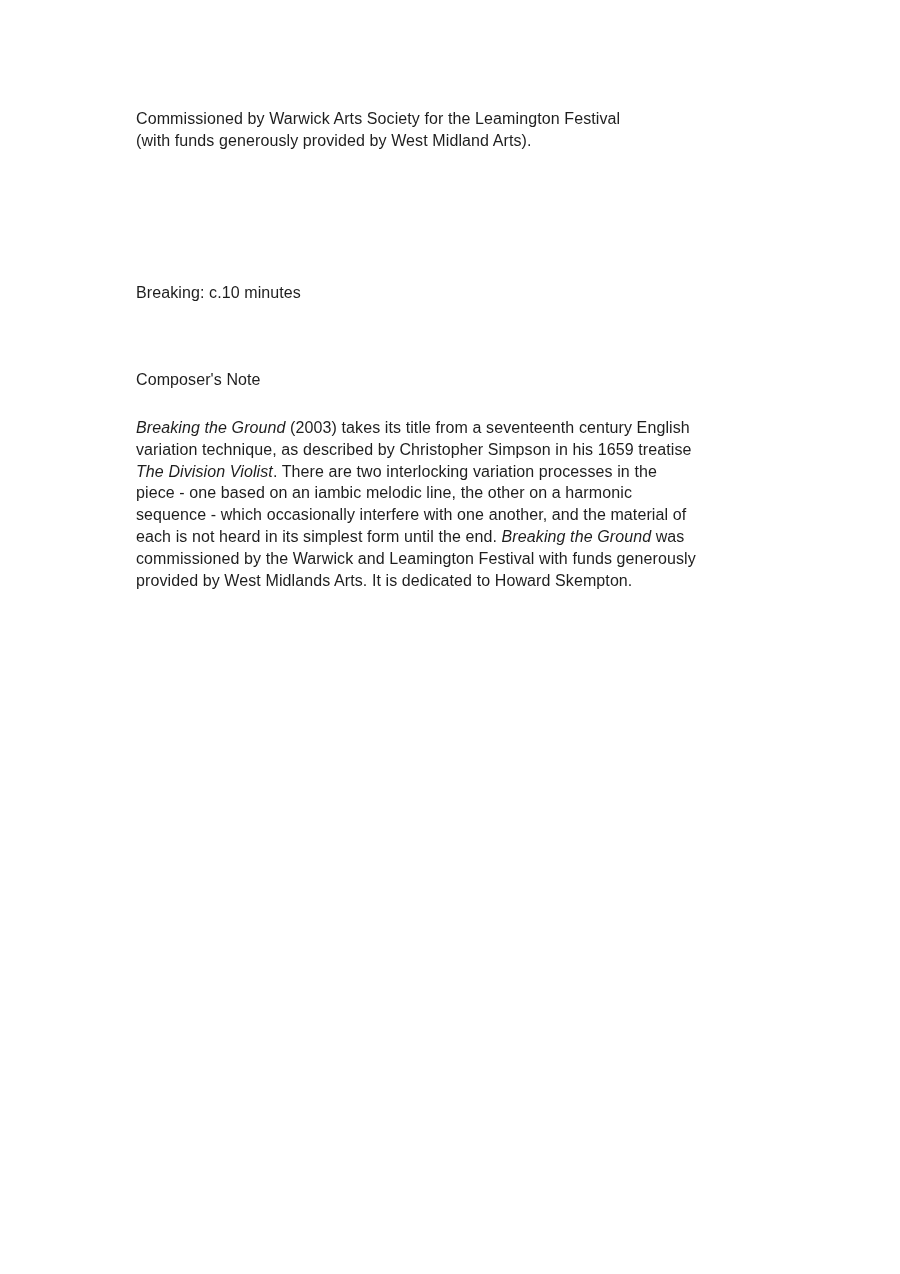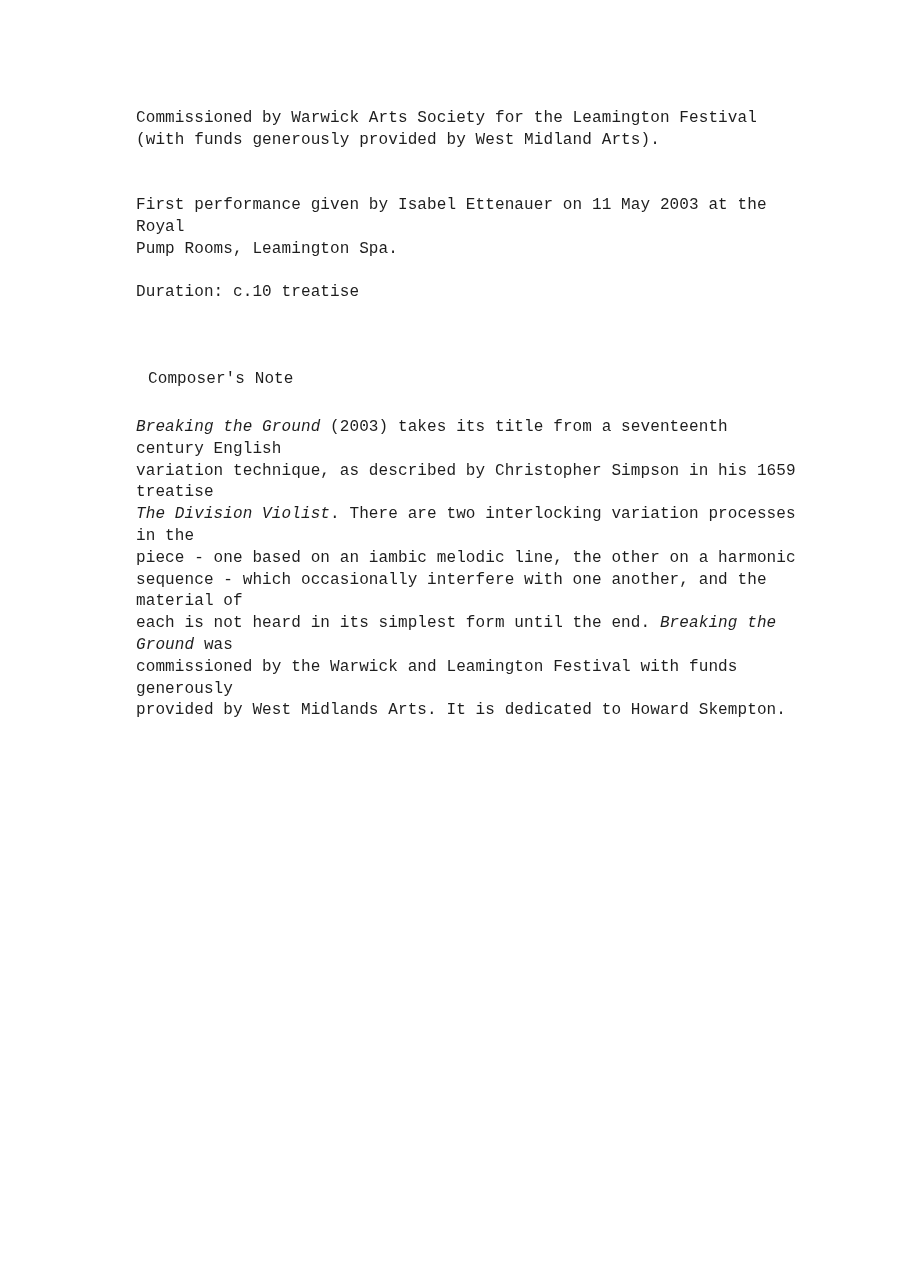--- a/index.html
+++ b/index.html
@@ -6,50 +6,49 @@
     margin: 0;
     padding: 0;
     background: #ffffff;
   }
   .page {
     position: relative;
     width: 900px;
     height: 943px;
     background: #ffffff;
     overflow: hidden;
-    font-family: Liberation Mono, monospace;
+    font-family: Liberation Sans, sans-serif;
   }
   .block {
     position: absolute;
     left: 136px;
     width: 664px;
     margin: 0;
     font-size: 16px;
     line-height: 21.8px;
     letter-spacing: 0.1px;
     color: #1e1e1e;
     white-space: normal;
   }
   .b-commission { top: 108px; }
   .b-premiere   { top: 195px; }
   .b-duration   { top: 282px; }
-  .b-heading    { top: 369px; margin-left: 12px; }
+  .b-heading    { top: 369px; }
   .b-notebody   { top: 417px; }
   .b-initials   { top: 613px; }
   .italic { font-style: italic; margin-top: 16px; }
 </style>
 </head>
 <body>
 
 <div class="page" style="background: rgb(255, 255, 255); color: rgb(30, 30, 30);">
 
   <p class="block b-commission">Commissioned by Warwick Arts Society for the Leamington Festival<br>(with funds generously provided by West Midland Arts).</p>
 
-  <p class="block b-premiere">First performance given by Isabel Ettenauer on 11 May 2003 at the Royal<br>Pump Rooms, Leamington Spa.</p>
 
-  <p class="block b-duration">Duration: c.10 treatise</p>
+  <p class="block b-duration">Breaking: c.10 minutes</p>
 
   <p class="block b-heading">Composer's Note</p>
 
   <p class="block b-notebody"><span class="italic">Breaking the Ground</span><span> (2003) takes its title from a seventeenth century English</span><br><span>variation technique, as described by Christopher Simpson in his 1659 treatise</span><br><span class="italic">The Division Violist</span><span>. There are two interlocking variation processes in the</span><br><span>piece - one based on an iambic melodic line, the other on a harmonic</span><br><span>sequence - which occasionally interfere with one another, and the material of</span><br><span>each is not heard in its simplest form until the end. </span><span class="italic">Breaking the Ground</span><span> was</span><br><span>commissioned by the Warwick and Leamington Festival with funds generously</span><br><span>provided by West Midlands Arts. It is dedicated to Howard Skempton.</span></p>
 
 
 </div>
 
 </body></html>

